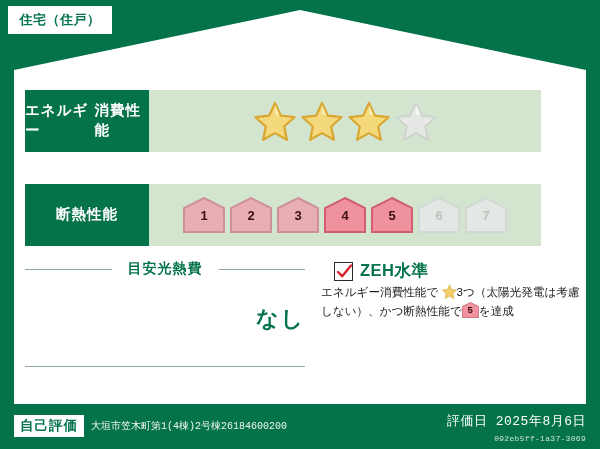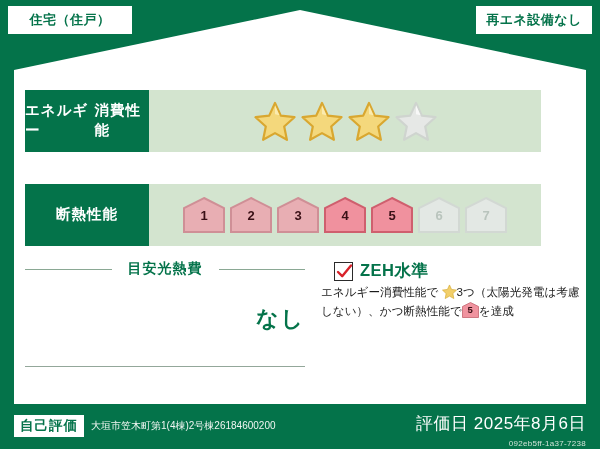--- a/index.html
+++ b/index.html
@@ -28,21 +28,21 @@
     background: #ffffff;
     color: #04734a;
     font-weight: bold;
     font-size: 13px;
     letter-spacing: 0.5px;
     display: flex;
     align-items: center;
     justify-content: center;
     z-index: 14;
   }
-  #tag-left  { left: 8px;  top: 6px;  width: 124px; height: 28px; }
+  #tag-left  { left: 8px;  top: 6px;  width: 104px; height: 28px; }
   #tag-right { right: 8px; top: 6px;  width: 116px; height: 28px; }
 
   
   #title-wrap {
     position: absolute;
     left: 0; top: 36px; width: 600px;
     text-align: center;
     z-index: 12;
     color: #ffffff;
   }
@@ -185,55 +185,53 @@
     text-align: center; font-size: 9.5px; font-weight: bold; color: #3a1016;
     line-height: 1;
   }
 
   
   #footer {
     position: absolute;
     left: 0; bottom: 0; width: 600px; height: 45px;
     z-index: 13;
     color: #ffffff;
+    font-family: Liberation Mono, monospace;
   }
   #footer-left {
     position: absolute; left: 14px; top: 11px;
     display: flex; align-items: center; gap: 7px;
   }
   #eval-badge {
     background: #ffffff; color: #04734a;
     font-weight: bold; font-size: 13.5px;
     padding: 2px 6px;
     letter-spacing: 1px;
   }
   #eval-addr { font-size: 10px; color: #f0f6f2; letter-spacing: 0px; }
   #footer-right {
     position: absolute; right: 14px; top: 8px;
     text-align: right;
   }
-  #eval-date { font-size: 17px; letter-spacing: 0.5px; }
+  #eval-date { font-size: 13px; letter-spacing: 0.5px; }
   #eval-id   { font-size: 8px; color: #cfe2d7; margin-top: 4px; letter-spacing: 0.3px; }
 </style>
 </head>
 <body>
 
 <div id="label">
 
   <div id="house">
     <svg width="572" height="394" viewBox="0 0 572 394" xmlns="http://www.w3.org/2000/svg">
       <polygon points="286,0 572,60 572,394 0,394 0,60" fill="#ffffff"></polygon>
     </svg>
   </div>
 
   <div id="tag-left" class="corner-tag">
     <span>住宅（住戸）</span>
-  </div>
-  <div id="tag-right" class="corner-tag">
-    <span>再エネ設備なし</span>
   </div>
 
   <div id="title-wrap">
     <div id="title-sub">建築物省エネ法に基づく</div>
     <div id="title-main">省エネ性能ラベル</div>
   </div>
 
   <div id="content">
 
     <div class="perf-row" id="row-energy">
@@ -351,17 +349,17 @@
 
   </div>
 
   <div id="footer">
     <div id="footer-left">
       <span id="eval-badge">自己評価</span>
       <span id="eval-addr">大垣市笠木町第1(4棟)2号棟26184600200</span>
     </div>
     <div id="footer-right">
       <div id="eval-date">評価日 2025年8月6日</div>
-      <div id="eval-id">092eb5ff-1a37-7238</div>
+      <div id="eval-id">092eb5ff-1a37-3069</div>
     </div>
   </div>
 
 </div>
 
 </body></html>

